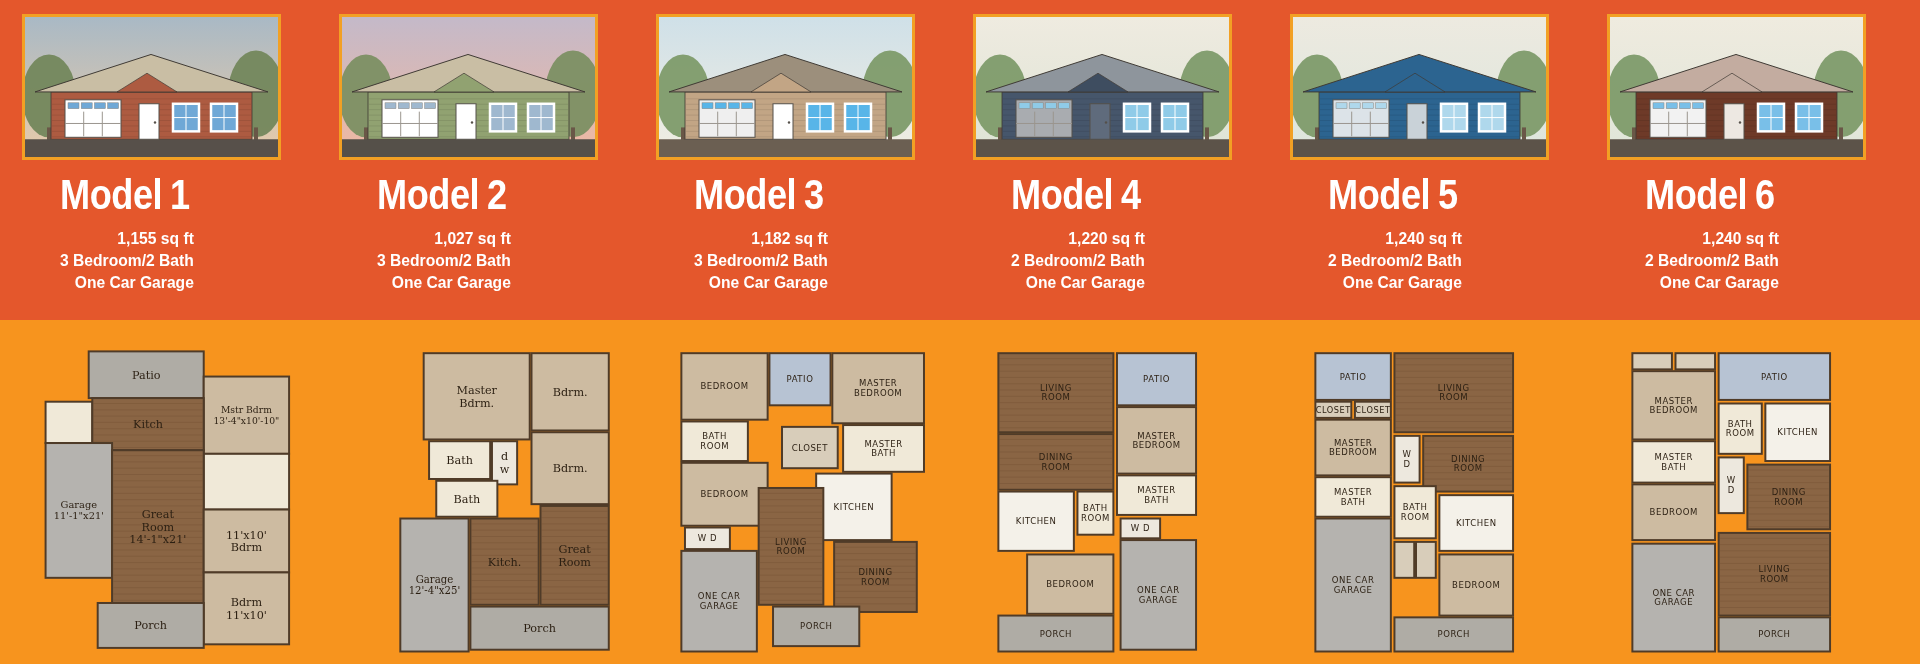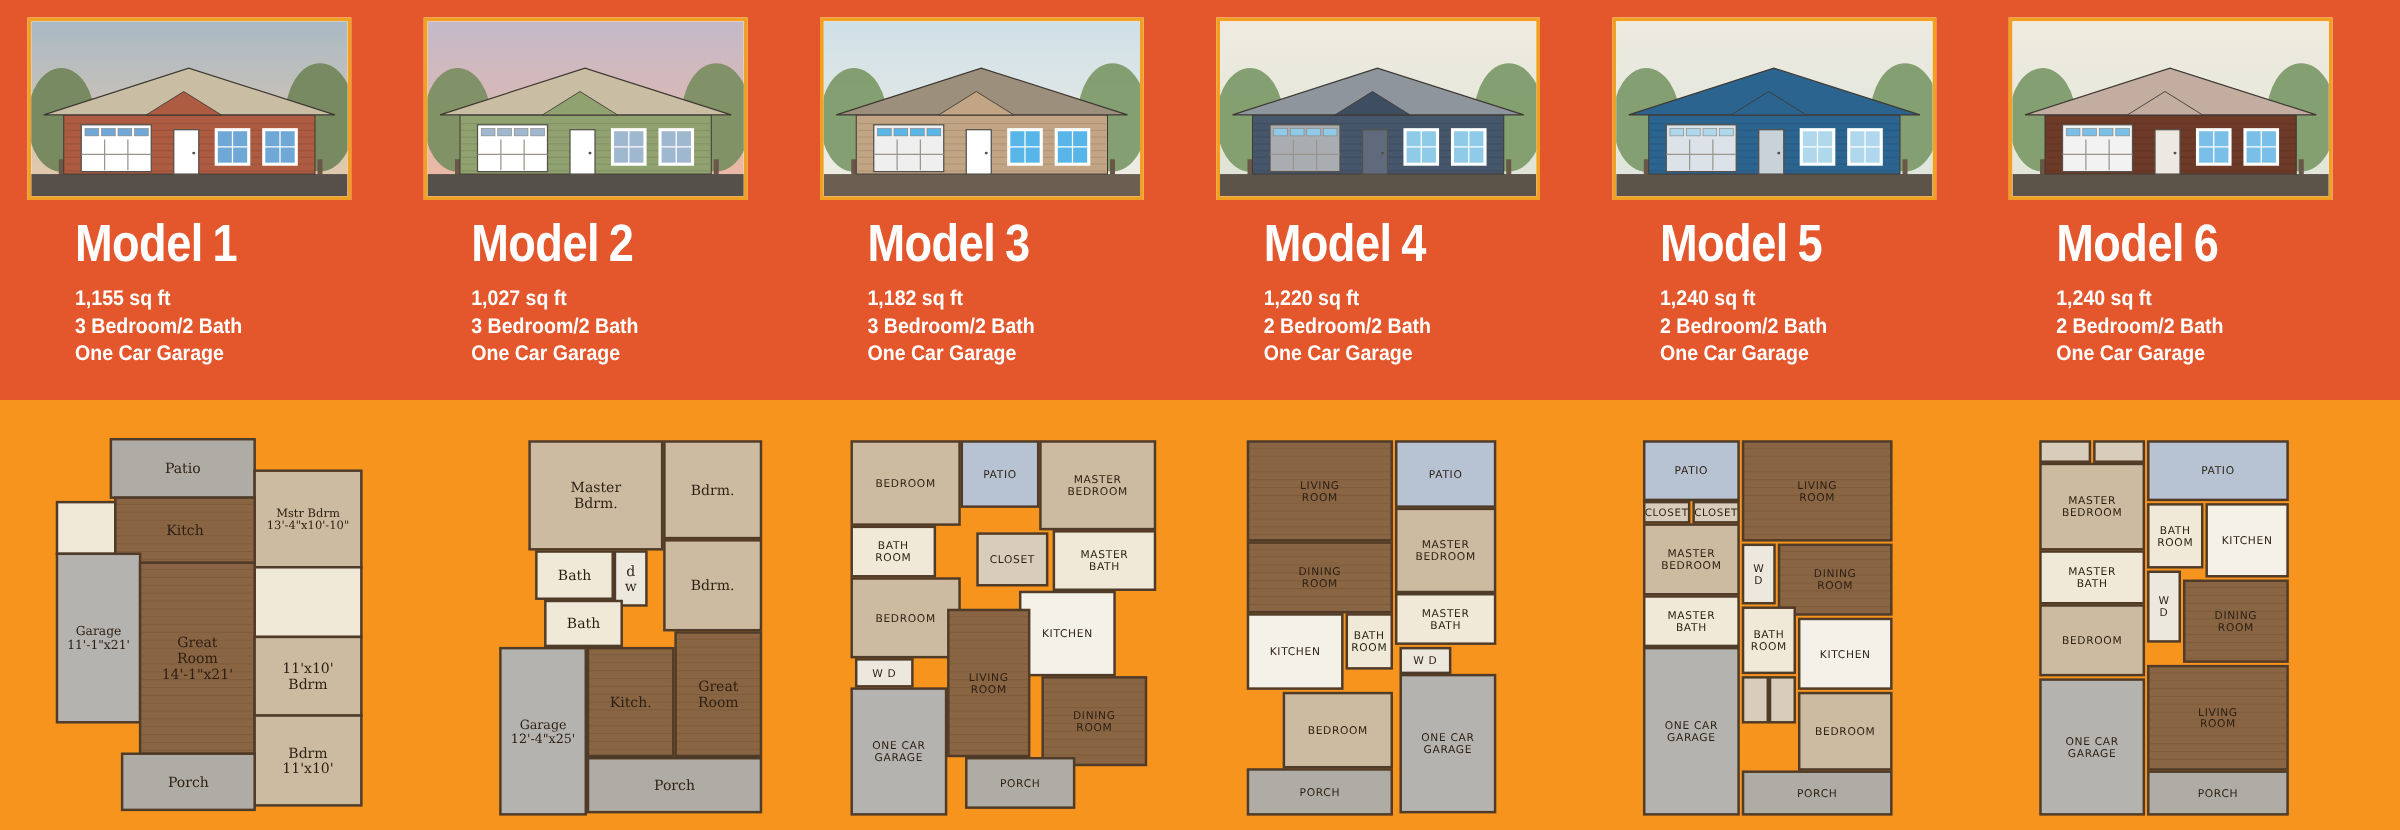--- a/index.html
+++ b/index.html
@@ -8,21 +8,21 @@
     font-family:"Liberation Sans",sans-serif;
   }
   .band{position:absolute;left:0;width:100%;}
   .band-top{top:0;height:320px;}
   .band-bottom{top:320px;height:344px;}
   .columns{
     position:absolute;inset:0;
     display:grid;grid-template-columns:repeat(6,1fr);
     column-gap:26px;padding:0 22px;
   }
-  .col{display:flex;flex-direction:column;align-items:flex-start;height:664px;}
+  .col{display:flex;flex-direction:column;align-items:flex-start;height:664px;text-align:right;}
   .elevation{
     margin-top:14px;width:100%;max-width:253px;height:140px;
     border:3px solid #F2A024;box-sizing:content-box;background:#fff;
   }
   .elevation svg{display:block;width:100%;height:100%;}
   .title{
     margin:14px 0 0 38px;color:#ffffff;font-size:42px;line-height:1;
     font-weight:bold;letter-spacing:-0.5px;
     transform:scaleX(0.86);transform-origin:left center;white-space:nowrap;
   }

